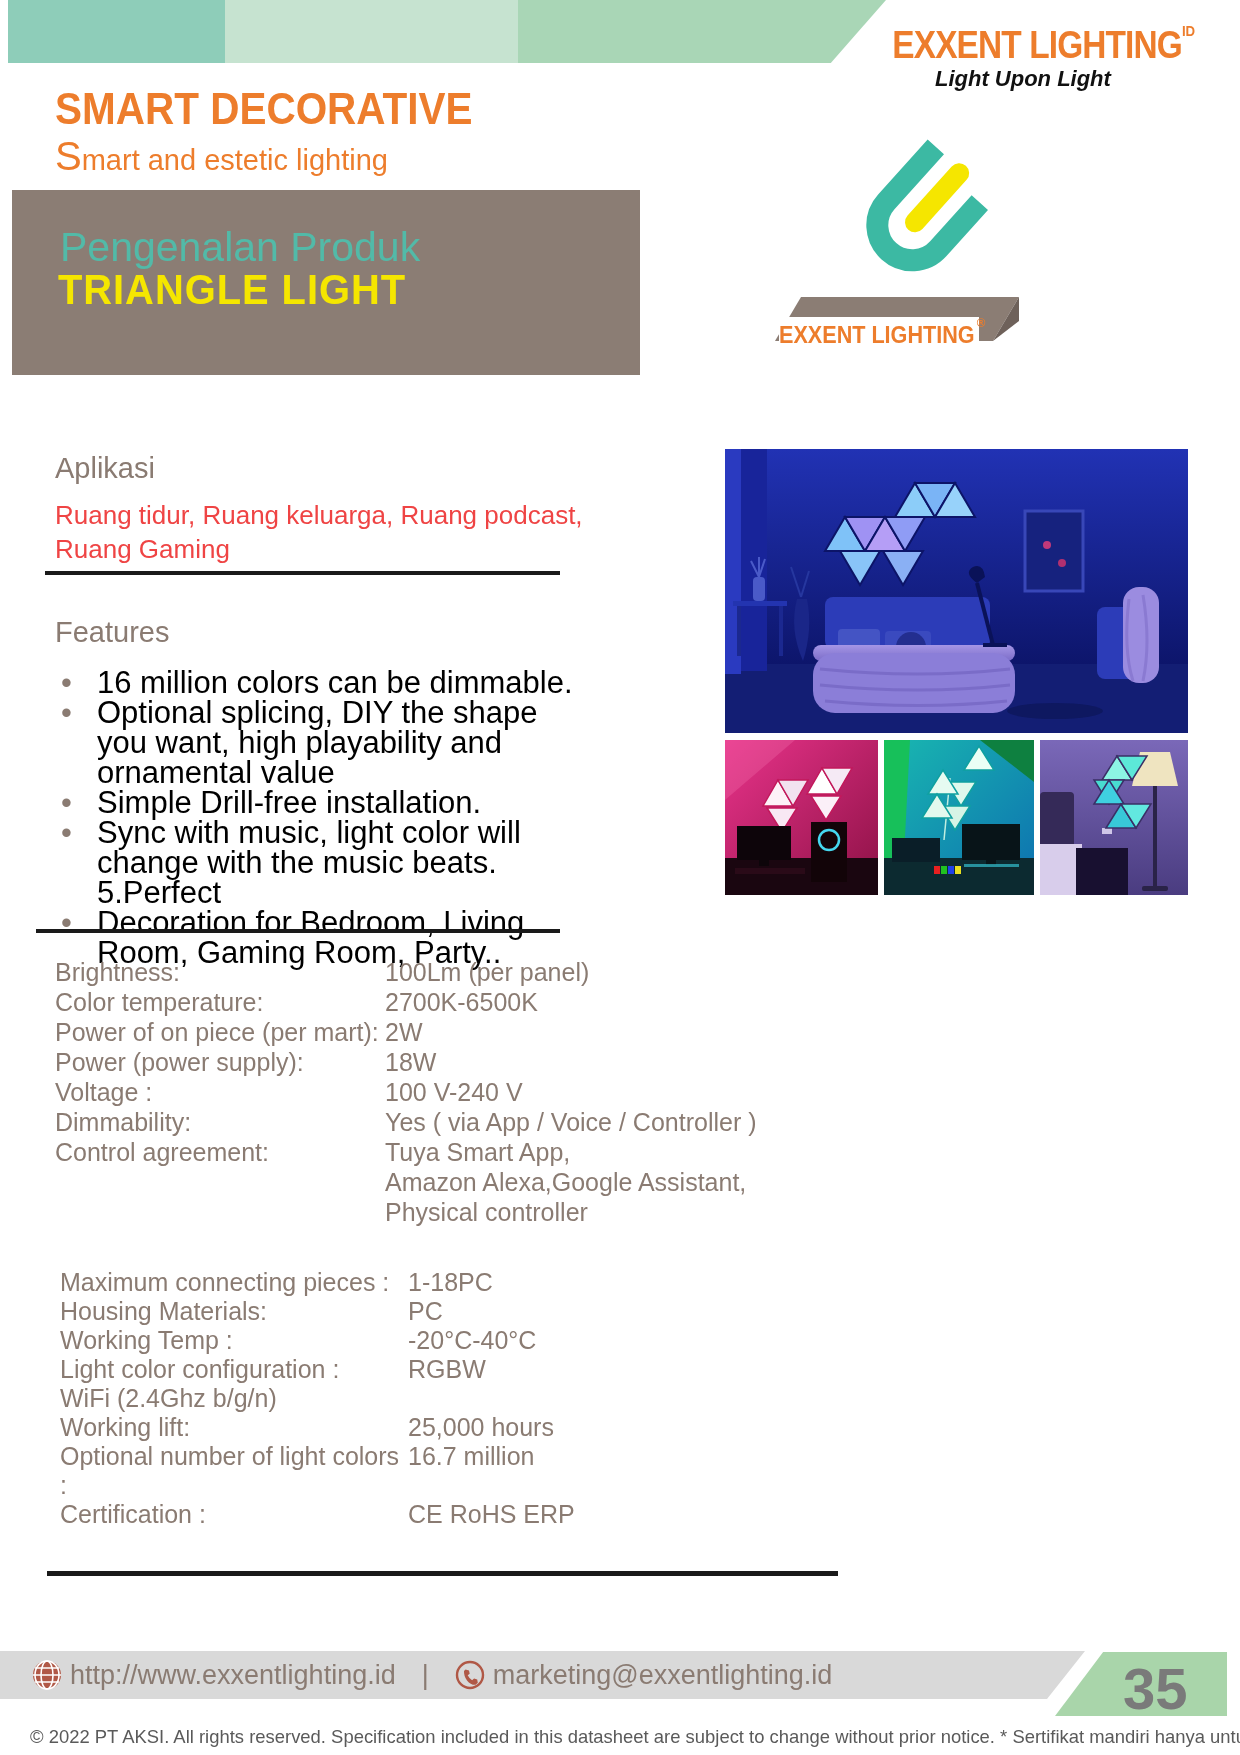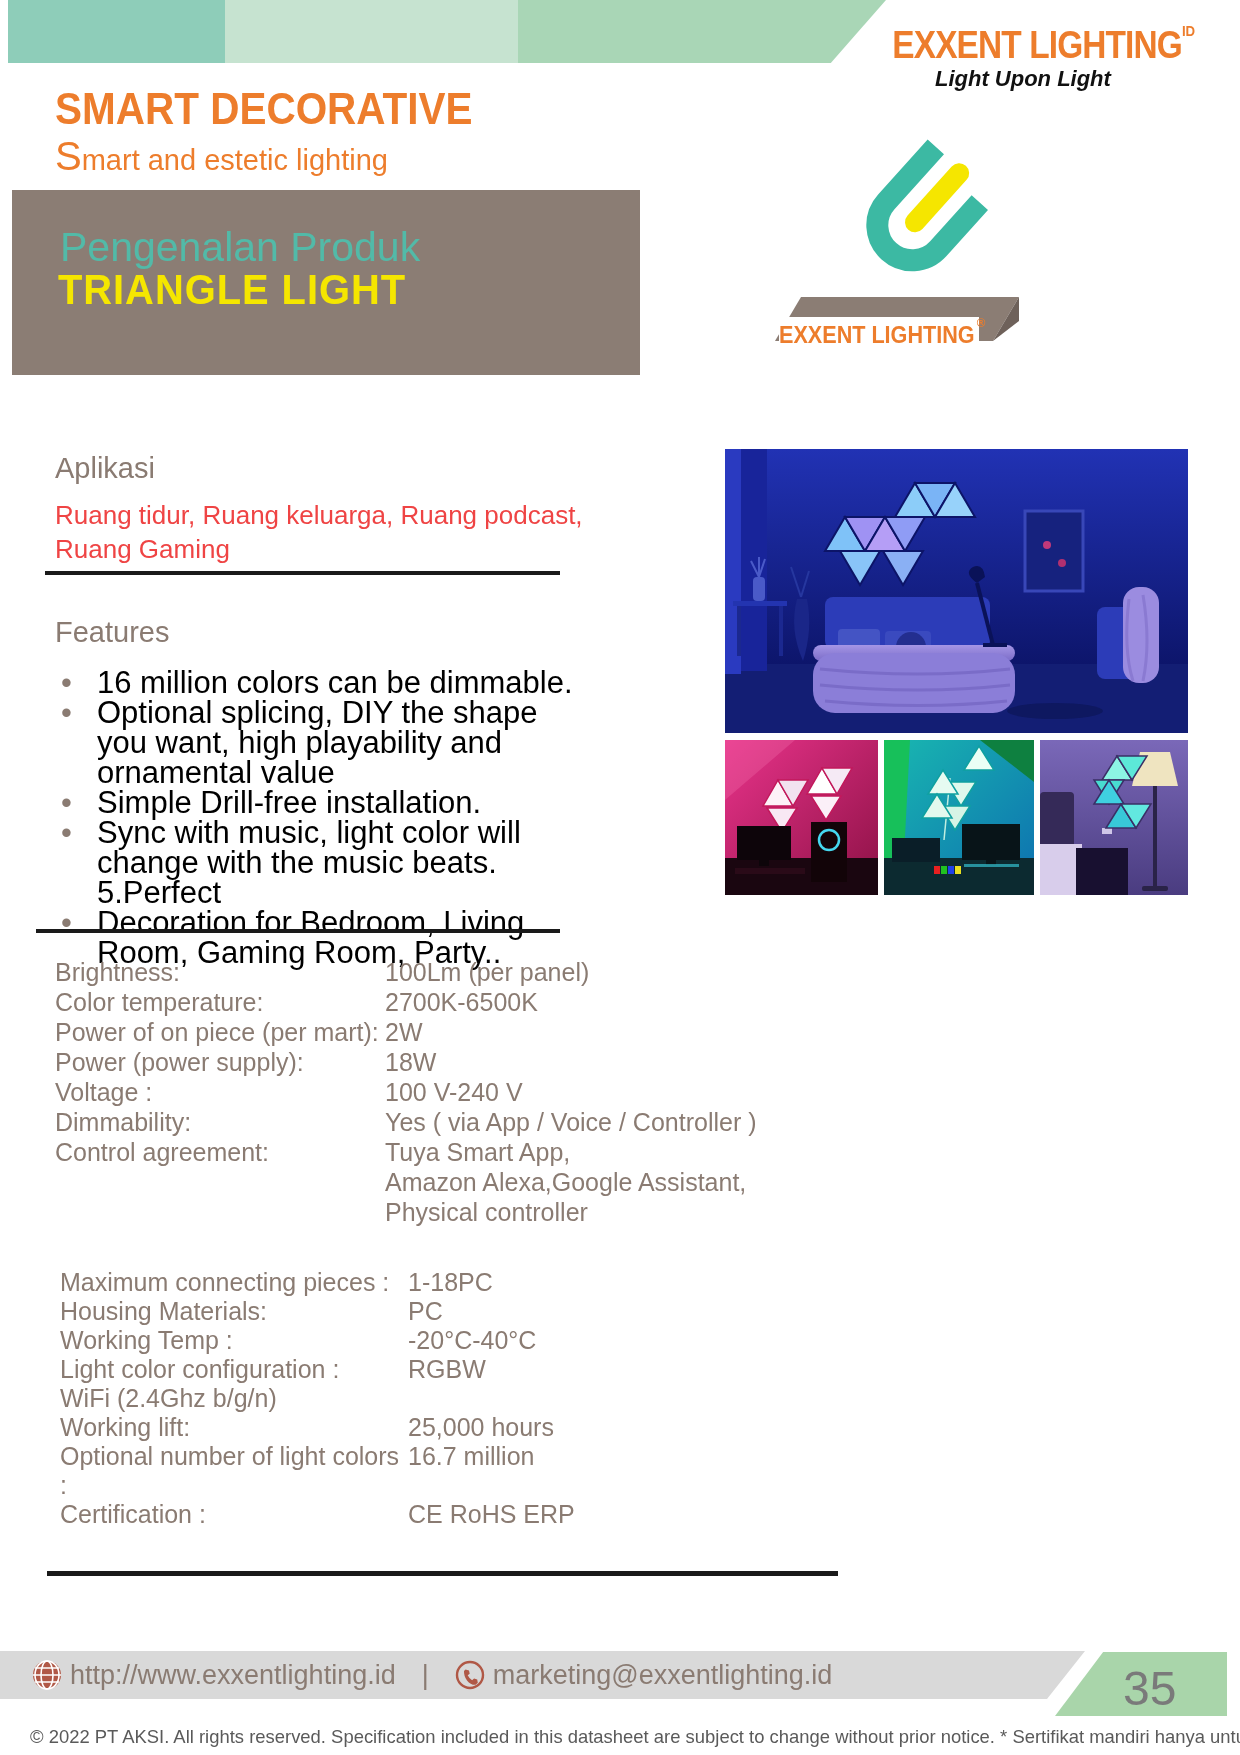--- a/index.html
+++ b/index.html
@@ -87,21 +87,21 @@
   }
   .footer-inner{display:flex;align-items:center;margin-left:32px;color:#8A7B72;font-size:27px;}
   .footer-inner .ico{margin-right:8px;display:flex;}
   .footer-sep{margin:0 26px;color:#8A7B72;}
   .footer-link{color:#8A7B72;text-decoration:none;}
   .page-tab{
     position:absolute;left:1055px;top:1652px;width:172px;height:64px;background:#A9D5AA;
     clip-path:polygon(28% 0,100% 0,100% 100%,0 100%);
     display:flex;align-items:center;
   }
-  .page-num{color:#7A7A7A;font-size:48px;font-weight:400;margin-left:68px;margin-top:8px;}
+  .page-num{color:#7A7A7A;font-size:58px;font-weight:700;margin-left:68px;margin-top:8px;}
   .copyright{
     position:absolute;left:30px;top:1726px;color:#5A5A5A;font-size:19px;
     transform:scaleX(.97);transform-origin:left;white-space:nowrap;
   }
 </style>
 </head>
 <body>
 
 <div class="hblock hb1"></div>
 <div class="hblock hb2"></div>

